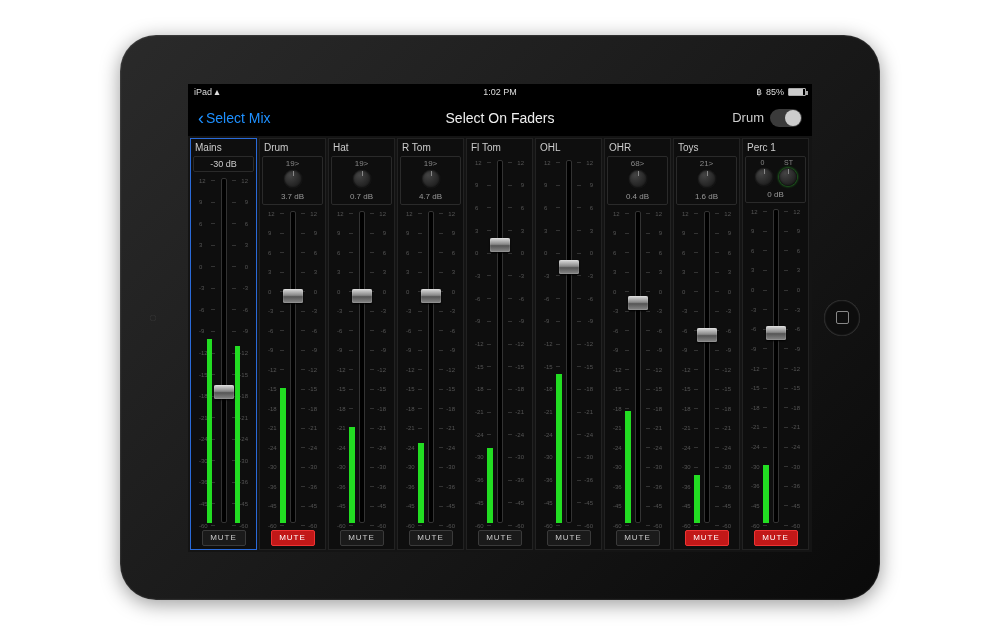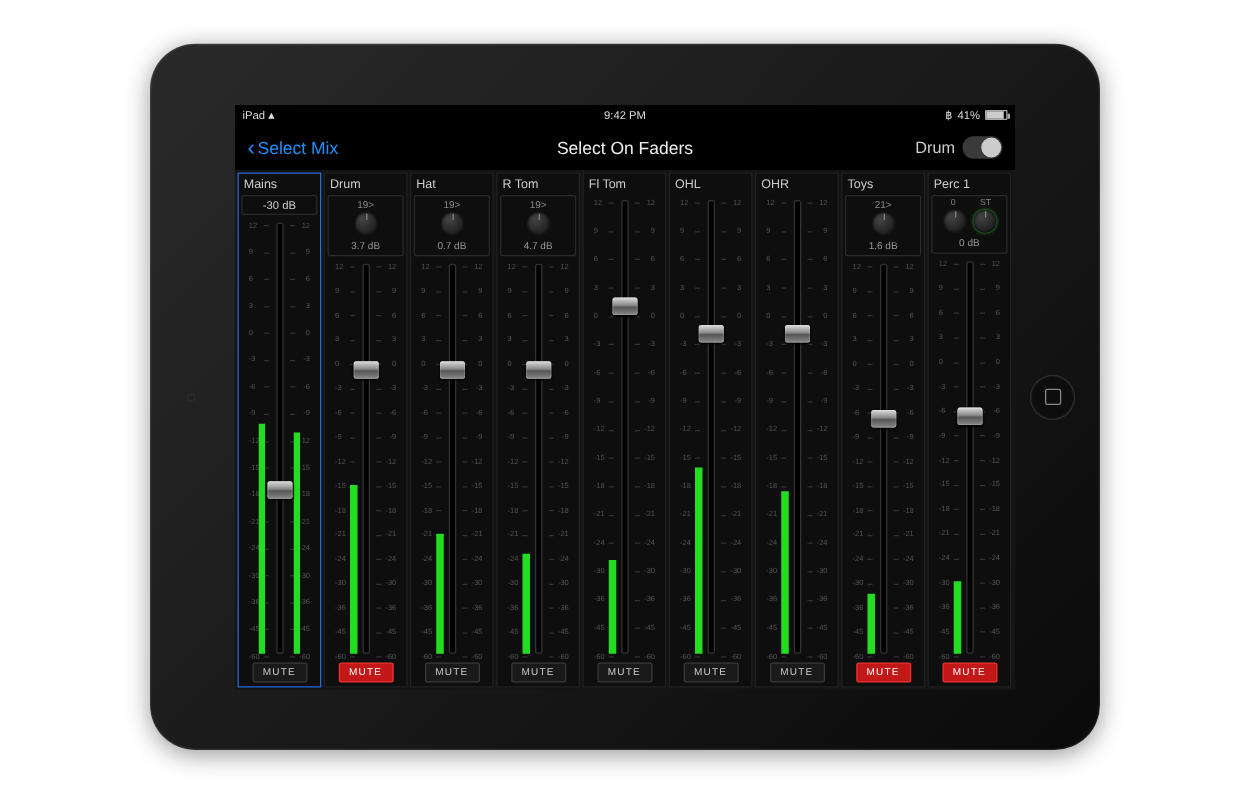--- a/index.html
+++ b/index.html
@@ -86,24 +86,24 @@
 <div class="ipad">
   <div class="camera"></div>
   <div class="home-btn"></div>
   <div class="screen">
 
     <div class="statusbar">
       <div class="left">
         <span>iPad</span>
         <span class="wifi">▴</span>
       </div>
-      <div class="center">9:42 PM</div>
+      <div class="center">1:02 PM</div>
       <div class="right">
         <span class="bt-icon">฿</span>
-        <span>41%</span>
+        <span>85%</span>
         <span class="batt">
             <i></i>
           </span>
       </div>
     </div>
 
     <div class="navbar">
       <div class="back">
         <span class="chev">‹</span>
         <span>Select Mix</span>
@@ -806,20 +806,25 @@
               </div>
             </div>
             <div class="track"></div>
             <div class="meter single" style="height: 40%;"></div>
             <div class="fader-cap" style="top: calc(30% - 7px);"></div>
           </div>
           <div class="mute">MUTE</div>
         </div>
         <div class="strip">
           <div class="ch-name">OHR</div>
+          <div class="pan-box">
+            <div class="pan-val">68&gt;</div>
+            <div class="knob"></div>
+            <div class="gain">0.4 dB</div>
+          </div>
           <div class="fader-area">
             <div class="scale">
               <div class="tick" style="top: 0%;">
                 <span class="num">12</span>
                 <span class="line"></span>
                 <span class="line" style="margin-left:auto"></span>
                 <span class="num r">12</span>
               </div>
               <div class="tick" style="top: 6.25%;">
                 <span class="num">9</span>

